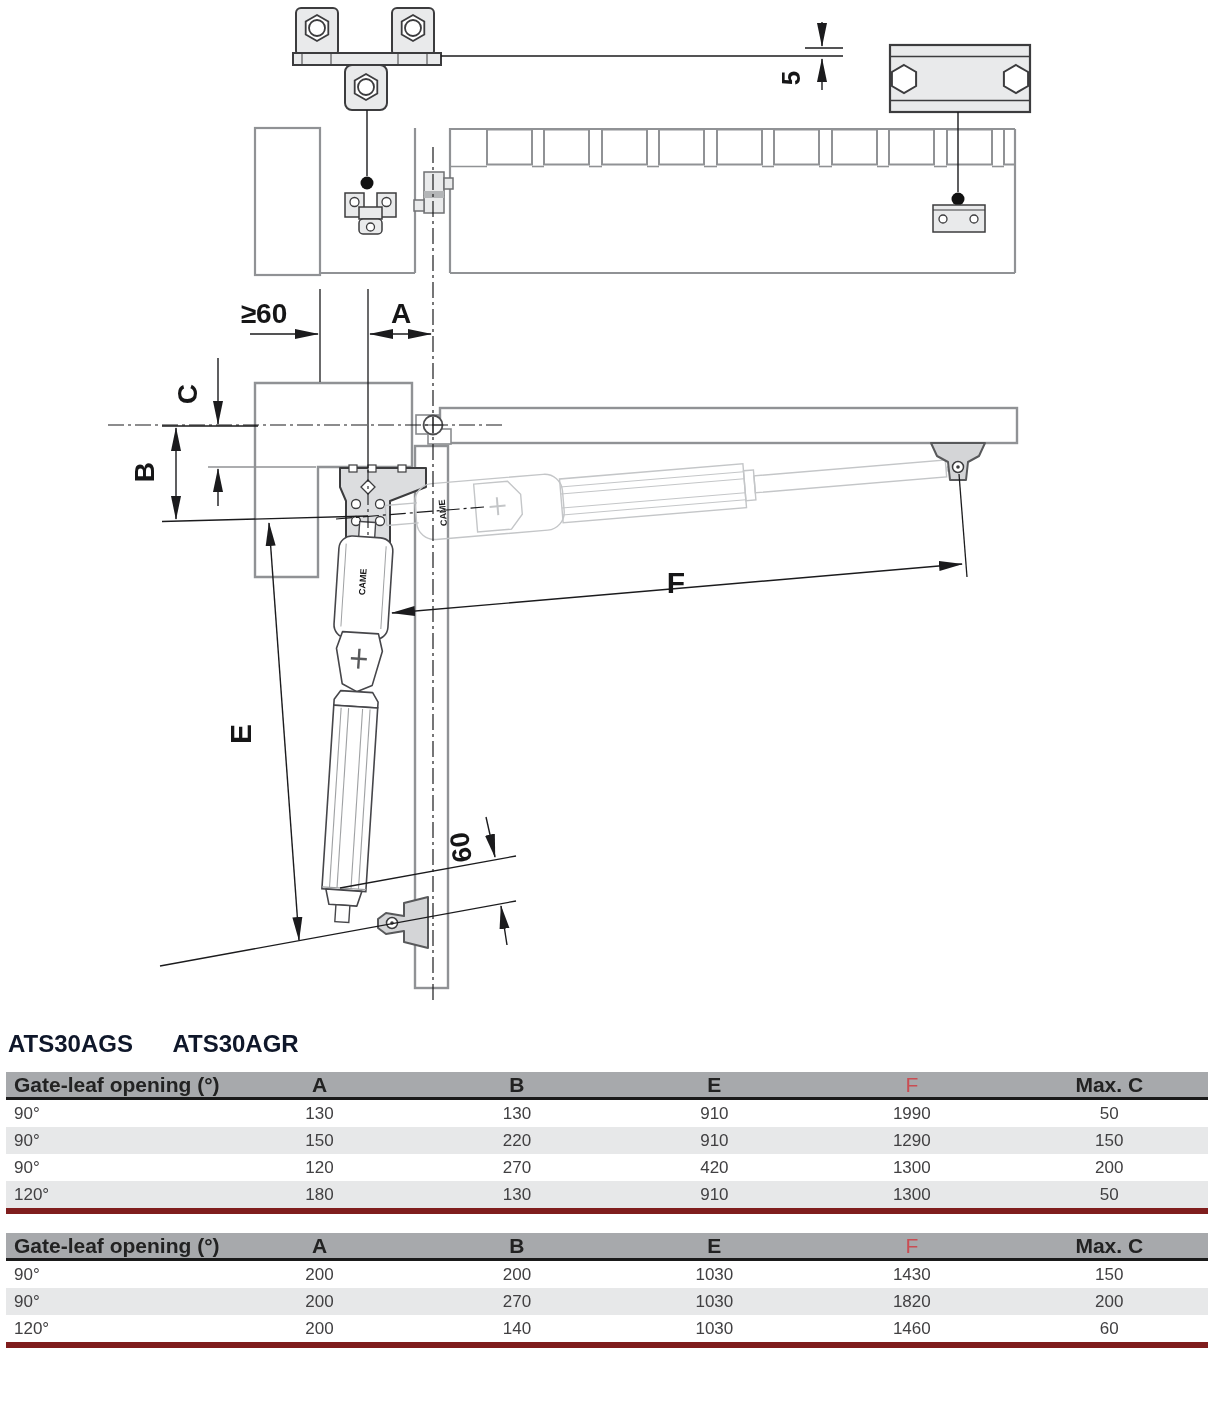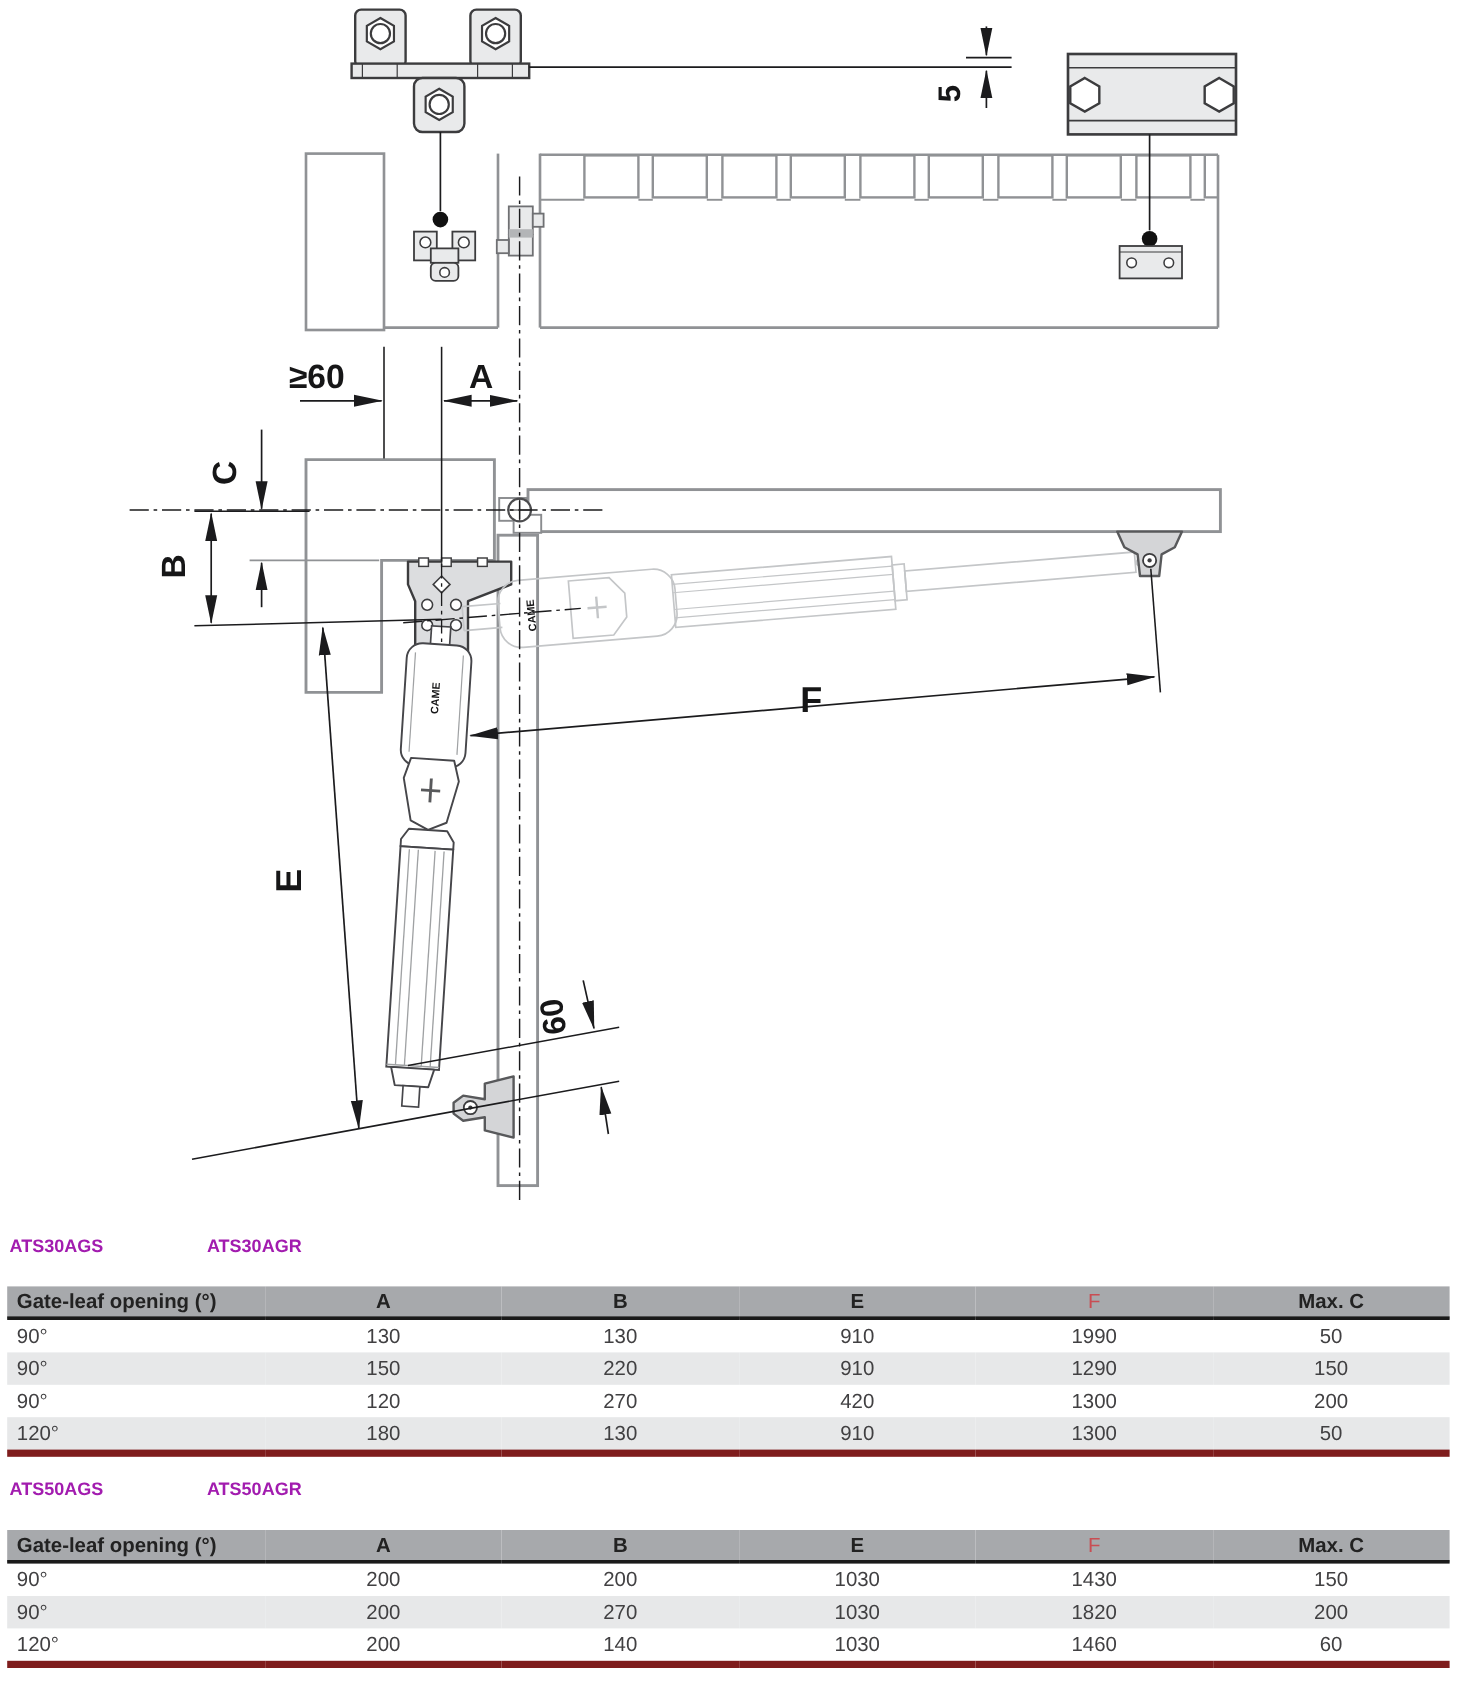--- a/index.html
+++ b/index.html
@@ -4,25 +4,25 @@
 <style>
   html,body{margin:0;padding:0;background:#fff;}
   body{width:1214px;height:1403px;position:relative;font-family:"Liberation Sans",sans-serif;}
   #diagram{position:absolute;left:0;top:0;}
   svg text{font-family:"Liberation Sans","DejaVu Sans",sans-serif;fill:#161617;}
   .tables-wrap{position:absolute;left:6px;right:6px;top:0;height:1403px;}
   .table-section{position:absolute;left:0;right:0;}
   #section-0{top:1030px;}
   #section-1{top:1233px;}
   .table-title-row{height:24px;margin-bottom:18px;}
-  .table-title{display:inline-block;font-size:15px;font-weight:bold;color:#a21caf;}
+  .table-title{display:inline-block;font-size:24px;font-weight:bold;color:#0f172a;}
   .table-title.t0{width:160px;padding-left:2px;}
   table{width:100%;border-collapse:collapse;table-layout:fixed;font-size:17px;}
   th{background:var(--header-bg);font-weight:bold;color:#222;height:25px;text-align:center;
-     border-bottom:3px solid #1a1a1a;padding:0;font-size:17px;}
+     border-bottom:3px solid #1a1a1a;padding:0;font-size:21px;}
   th.first{text-align:left;padding-left:8px;width:17.2%;}
   td{height:27px;text-align:center;color:#414042;padding:0;margin-top:12px;}
   td.first{text-align:left;padding-left:8px;}
   tbody tr:nth-child(even) td{background:var(--row-alt);}
   tbody tr:last-child td{border-bottom:6px solid #7f1d1d;}
 </style>
 </head>
 <body>
 
 <svg id="diagram" width="1214" height="1010" viewBox="0 0 1214 1010">
@@ -298,24 +298,20 @@
             <td>130</td>
             <td>910</td>
             <td>1300</td>
             <td>50</td>
           </tr>
         </tbody>
     </table>
   </div>
 
   <div class="table-section" id="section-1">
-    <div class="table-title-row">
-      <span class="table-title t0">ATS50AGS</span>
-      <span class="table-title">ATS50AGR</span>
-    </div>
     <table>
       <thead>
           <tr>
             <th class="first">Gate-leaf opening (°)</th>
             <th>A</th>
             <th>B</th>
             <th>E</th>
             <th style="color: rgb(201, 77, 83); font-weight: normal;">F</th>
             <th>Max. C</th>
           </tr>

